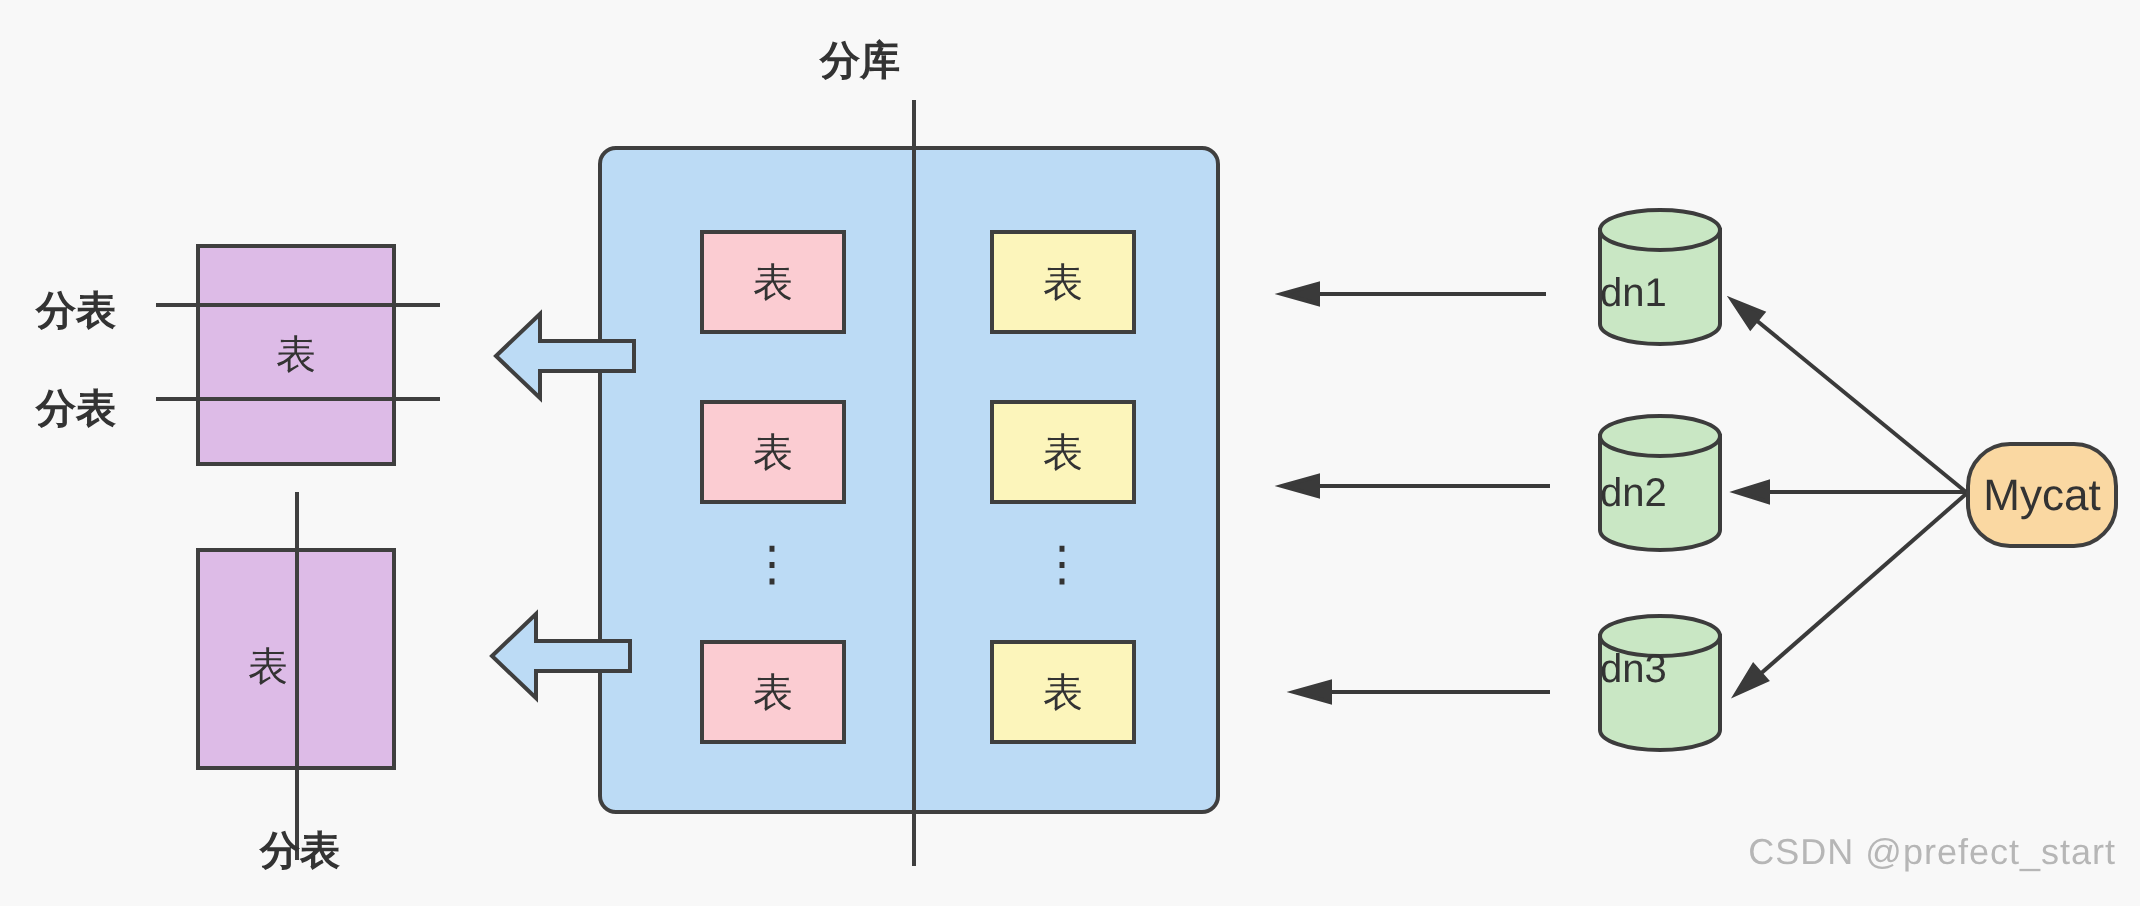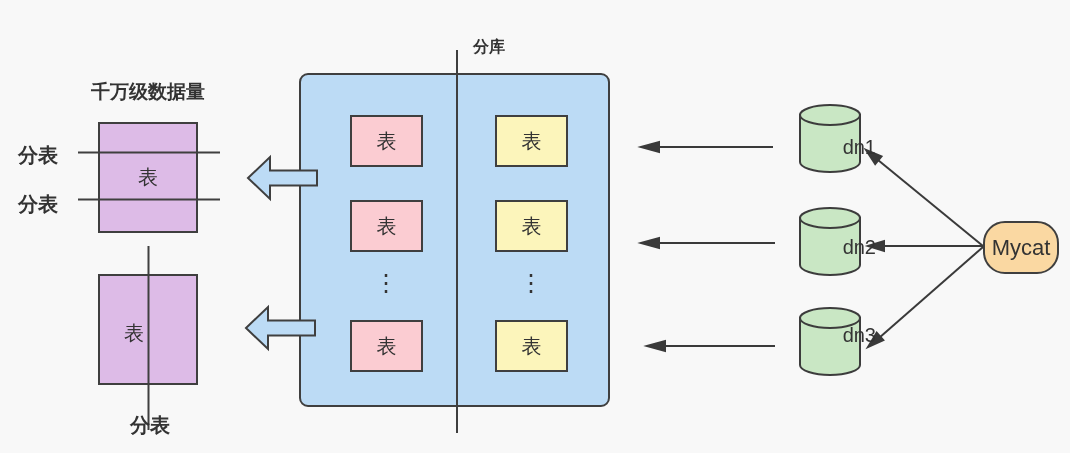--- a/index.html
+++ b/index.html
@@ -21,25 +21,25 @@
   .mycat{left:983px;top:221px;width:76px;height:53px;background:#fad8a2;
          display:flex;align-items:center;justify-content:center;
          font-size:22px;color:#333;border-radius:22px;}
 
   
   svg.overlay{position:absolute;left:0;top:0;z-index:2;pointer-events:none;}
 
   
   .lbl{position:absolute;z-index:3;color:#333;white-space:nowrap;}
   .capacity{left:88px;top:79px;width:120px;text-align:center;font-size:19px;font-weight:600;}
-  .db-title{left:410px;top:17px;width:95px;text-align:right;font-size:16px;font-weight:bold;margin-top:20px;}
+  .db-title{left:410px;top:17px;width:95px;text-align:left;font-size:20px;font-weight:bold;}
   .split-a{left:18px;top:142px;font-size:20px;font-weight:bold;}
   .split-b{left:18px;top:191px;font-size:20px;font-weight:bold;}
   .split-c{left:108px;top:412px;width:84px;text-align:center;font-size:20px;font-weight:bold;}
-  .dn{left:800px;width:76px;text-align:right;font-size:20px;}
+  .dn{left:800px;width:76px;text-align:left;font-size:20px;}
   .dn1{top:136px}.dn2{top:236px}.dn3{top:324px}
   .dots{position:absolute;z-index:3;width:20px;text-align:center;font-size:24px;
         line-height:26px;color:#333;top:270px;}
   .dots-pink{left:374px}.dots-yellow{left:519px}
   .watermark{left:856px;top:416px;width:202px;text-align:right;
              font-size:18px;color:#b6b6b6;letter-spacing:0.5px;}
 </style>
 </head>
 <body>
 
@@ -115,26 +115,26 @@
     <g stroke="#3a3a3a" stroke-width="2" fill="#3a3a3a">
       <line x1="983" y1="246" x2="878" y2="160"></line>
       <polygon points="866,150 881.5,156.3 875.2,164"></polygon>
       <line x1="983" y1="246" x2="882" y2="246"></line>
       <polygon points="868,246 884,241 884,251"></polygon>
       <line x1="983" y1="247" x2="879" y2="338"></line>
       <polygon points="868,347 876.7,332.7 883.3,340.2"></polygon>
     </g>
   </svg>
 
-  <div class="lbl capacity">千万级数据量</div>
   <div class="lbl db-title">分库</div>
   <div class="lbl split-a">分表</div>
   <div class="lbl split-b">分表</div>
   <div class="lbl split-c">分表</div>
 
   <div class="dots dots-pink">⋮</div>
   <div class="dots dots-yellow">⋮</div>
 
   <div class="lbl dn dn1">dn1</div>
   <div class="lbl dn dn2">dn2</div>
   <div class="lbl dn dn3">dn3</div>
 
+  <div class="lbl watermark">CSDN @prefect_start</div>
 </div>
 
 </body></html>

